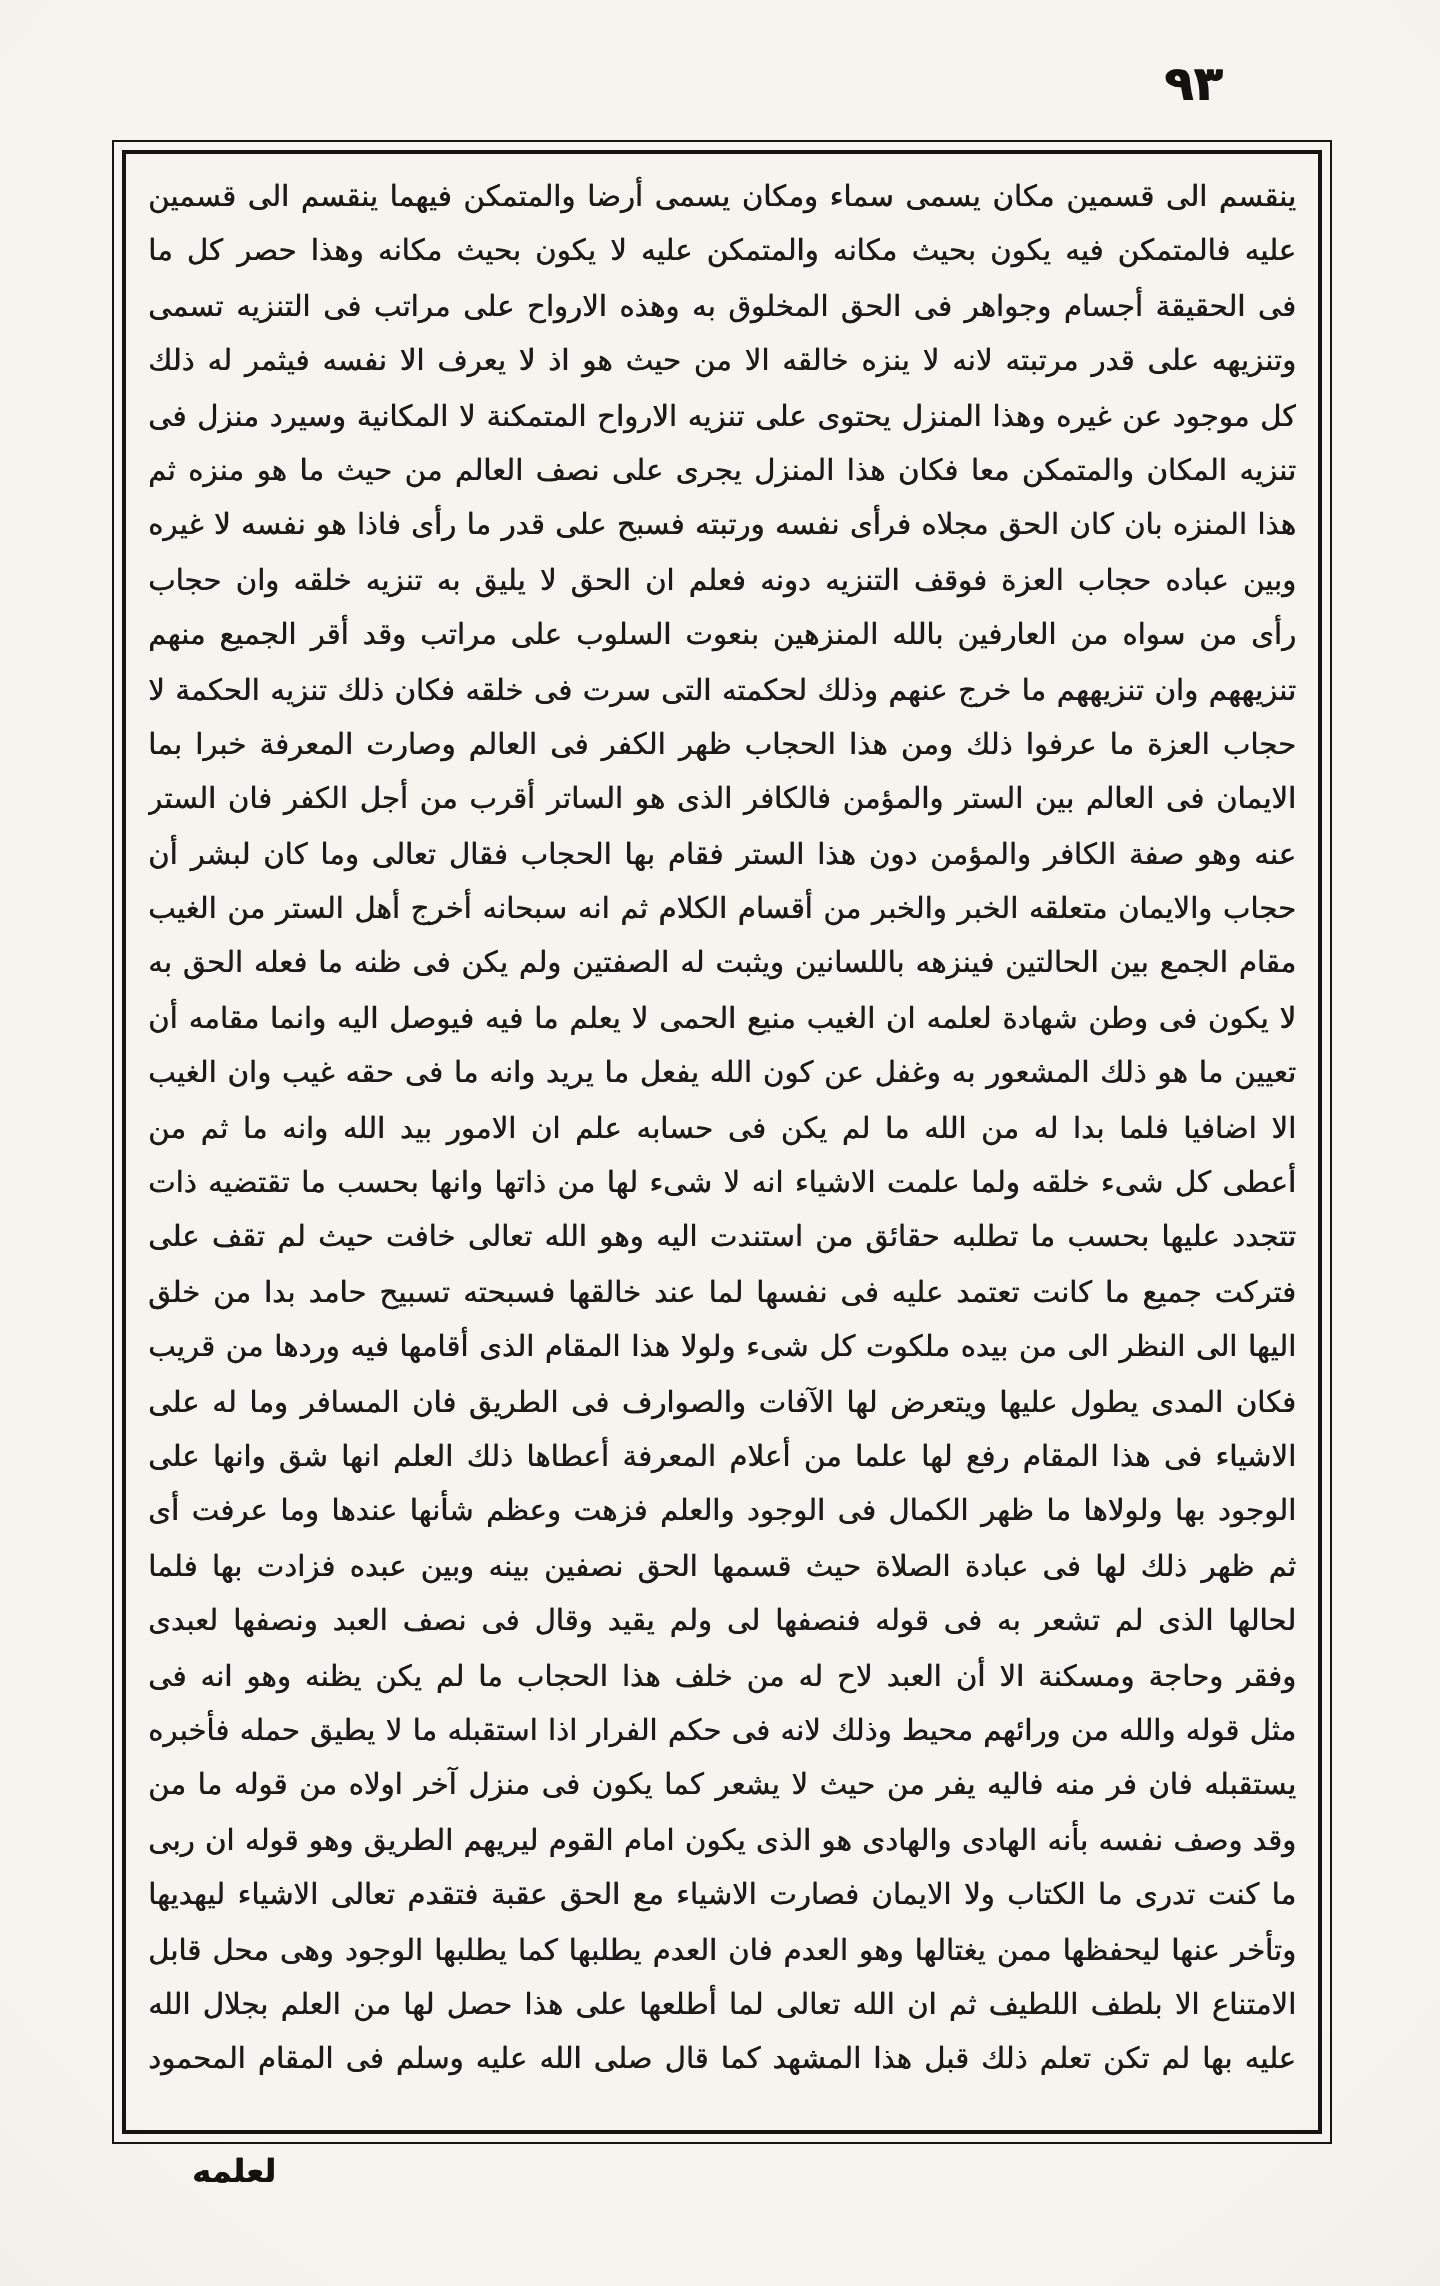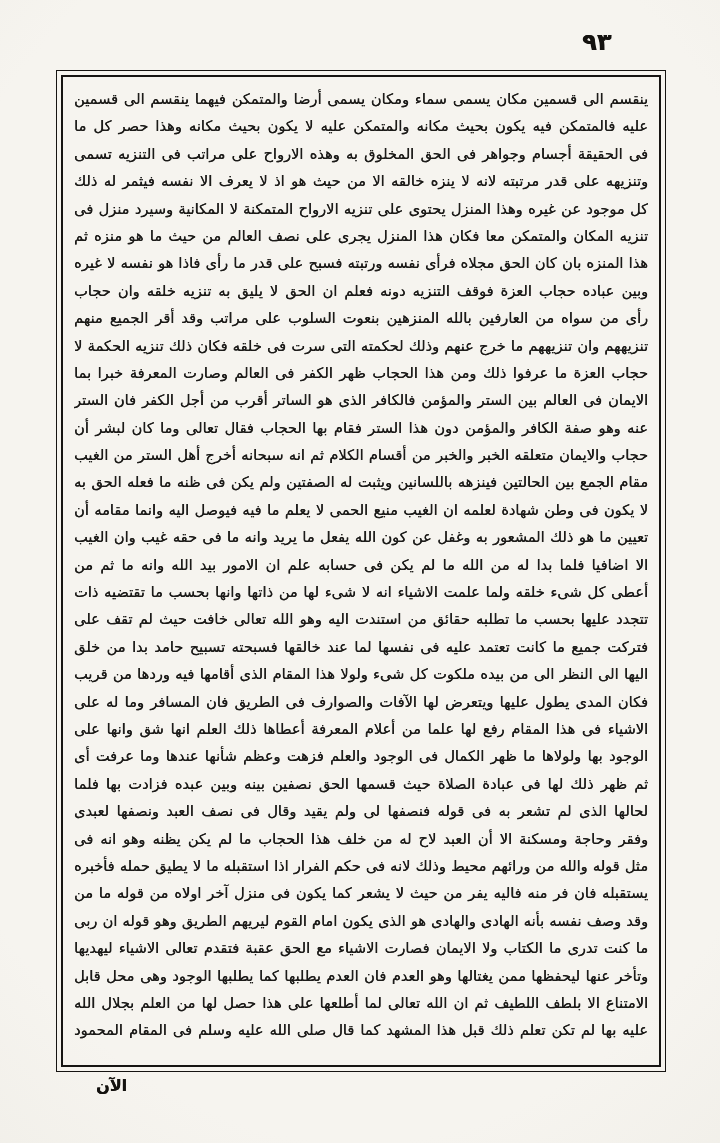--- a/index.html
+++ b/index.html
@@ -103,15 +103,15 @@
           <div class="line">يستقبله فان فر منه فاليه يفر من حيث لا يشعر كما يكون فى منزل آخر اولاه من قوله ما من دابة الا هو آخذ بناصيتها</div>
           <div class="line">وقد وصف نفسه بأنه الهادى والهادى هو الذى يكون امام القوم ليريهم الطريق وهو قوله ان ربى على صراط مستقيم</div>
           <div class="line">ما كنت تدرى ما الكتاب ولا الايمان فصارت الاشياء مع الحق عقبة فتقدم تعالى الاشياء ليهديها الى ما فيه سعادتها</div>
           <div class="line">وتأخر عنها ليحفظها ممن يغتالها وهو العدم فان العدم يطلبها كما يطلبها الوجود وهى محل قابل للحكمين ليس فى قوتها</div>
           <div class="line">الامتناع الا بلطف اللطيف ثم ان الله تعالى لما أطلعها على هذا حصل لها من العلم بجلال الله أسماء تسبحه بها وتحمده وتثنى</div>
           <div class="line">عليه بها لم تكن تعلم ذلك قبل هذا المشهد كما قال صلى الله عليه وسلم فى المقام المحمود يوم القيامة فاحمده بمحامد لا أعلمها</div>
         </div>
     </div>
   </div>
 
-  <div class="catchword">الآن</div>
+  <div class="catchword">لعلمه</div>
 
 </div>
 
 </body></html>

